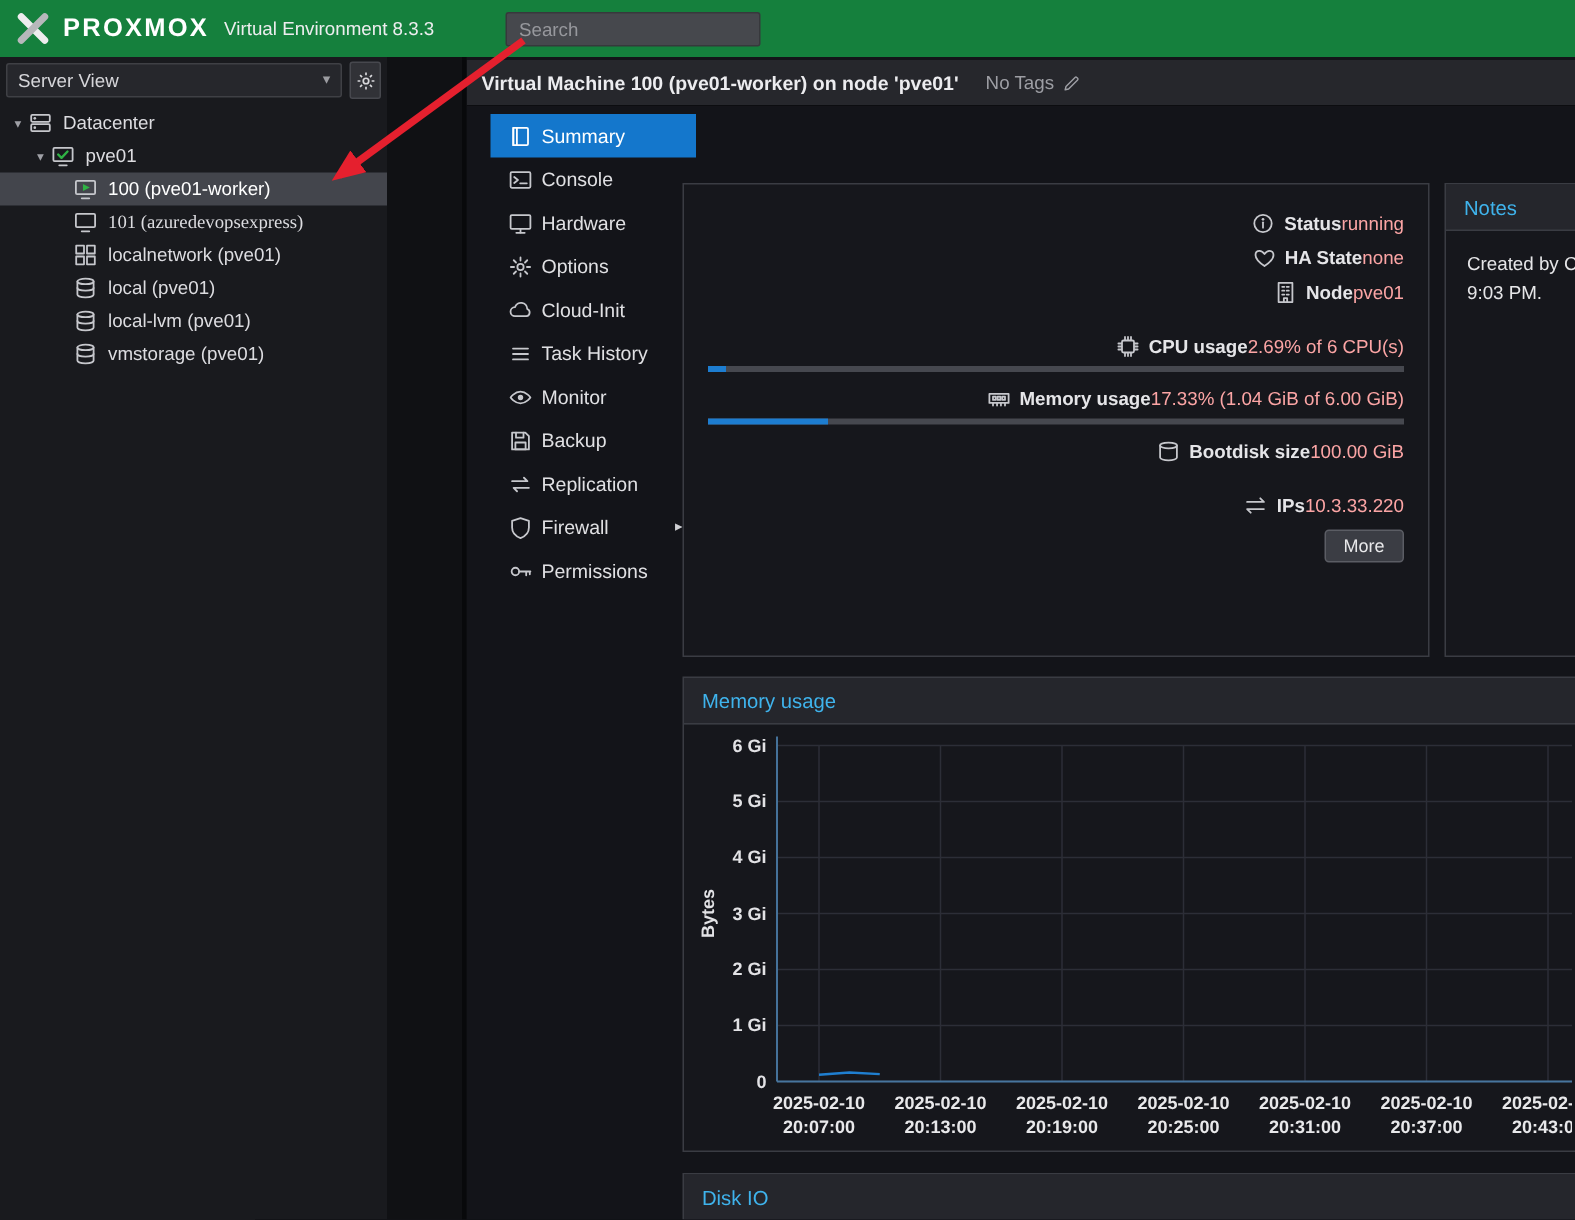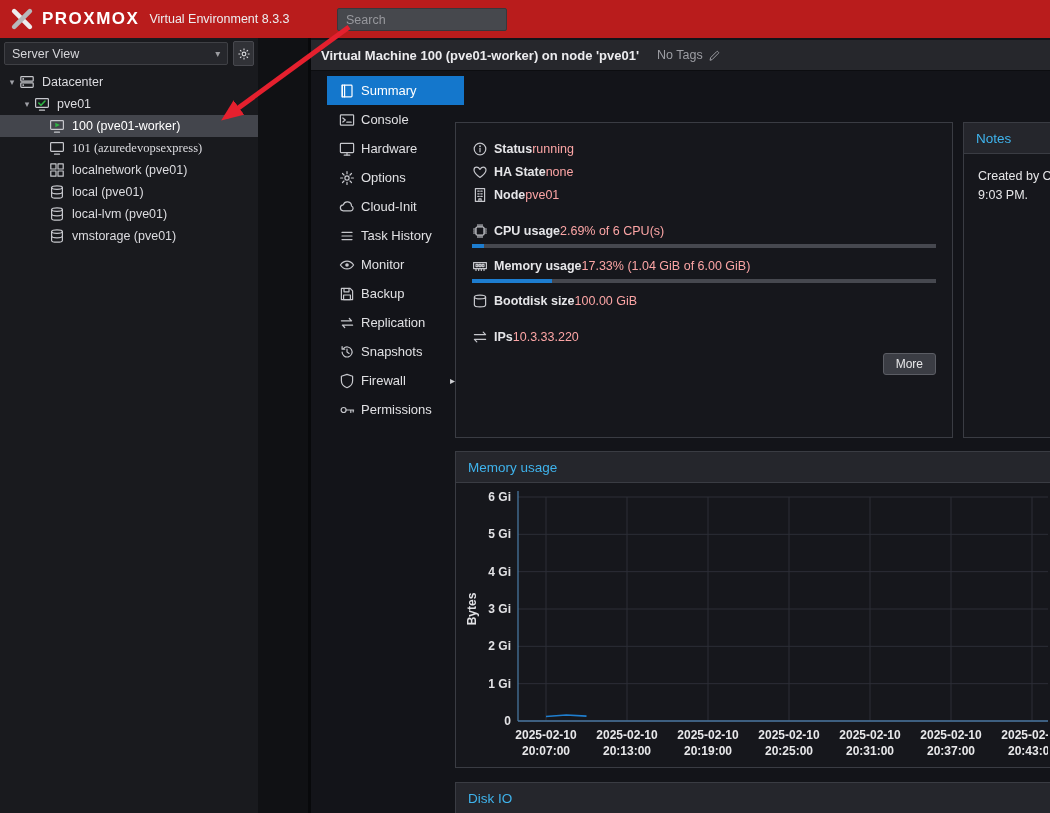--- a/index.html
+++ b/index.html
@@ -6,21 +6,21 @@
   html,body { width:1050px; height:813px; overflow:hidden; }
   body {
     position:relative;
     background:#101114;
     font-family:"Liberation Sans","DejaVu Sans",sans-serif;
     color:#dcdce0;
     -webkit-font-smoothing:antialiased;
   }
 
   
-  .topbar { position:absolute; left:0; top:0; width:1050px; height:38px; background:#b91c1c; display:flex; align-items:center; z-index:5; }
+  .topbar { position:absolute; left:0; top:0; width:1050px; height:38px; background:#15803d; display:flex; align-items:center; z-index:5; }
   .logo { margin-left:10px; display:flex; align-items:center; }
   .brand { color:#fff; font-weight:bold; font-size:17px; letter-spacing:1.5px; margin-left:8px; }
   .version { color:#ededef; font-size:12.5px; margin-left:10px; }
   .search { position:absolute; left:337px; top:8px; width:170px; height:23px; background:#46484d; border:1px solid #37383c; border-radius:2px; color:#ddd; padding:0 8px; font-size:12.5px; outline:none; }
   .search::placeholder { color:#97989d; }
 
   
   .sidebar { position:absolute; left:0; top:38px; width:258px; bottom:0; background:#191a1e; overflow:hidden; }
   .view-row { display:flex; align-items:center; height:31px; padding:0 4px; }
   .view-select { width:270px; height:23px; background:#26272c; border:1px solid #3f4045; border-radius:2px; color:#d6d6da; font-size:12.5px; display:flex; align-items:center; justify-content:space-between; padding:0 7px; cursor:pointer; }
@@ -60,21 +60,21 @@
   
   .panel { position:absolute; background:#16171c; border:1px solid #3a3c43; }
   .panel-header { height:31px; background:#25262c; border-bottom:1px solid #3a3c43; color:#3fb3ec; font-size:13.5px; display:flex; align-items:center; padding-left:12px; }
   #status-panel { left:144px; top:84px; width:498px; height:316px; }
   #notes-panel  { left:652px; top:84px; width:250px; height:316px; }
   #chart-panel  { left:144px; top:413px; width:620px; height:317px; }
   #diskio-panel { left:144px; top:744px; width:620px; height:120px; }
 
   .status-body { padding:14px 16px 0 16px; }
   .row-group + .row-group { margin-top:13px; }
-  .srow { display:flex; justify-content:flex-start; align-items:center; height:23px; font-size:12.5px; }
+  .srow { display:flex; justify-content:flex-end; align-items:center; height:23px; font-size:12.5px; }
   .rlabel { display:flex; align-items:center; font-weight:bold; color:#e5e5e8; }
   .rvalue { color:#fca5a5; }
   .pbar { height:4px; background:#46484f; margin:2px 0 6px 0; }
   .pbar i { display:block; height:100%; background:#1d7dd0; }
   .more-row { text-align:right; margin-top:5px; }
   .more-btn { background:#3b3d44; border:1px solid #5b5d64; color:#e8e8ea; font-size:12px; padding:3px 12px; border-radius:3px; cursor:pointer; }
 
   .notes-body { padding:13px 14px; color:#e6e6e8; font-size:12.5px; line-height:1.55; }
 
   .chart-body { position:relative; height:285px; }
@@ -298,30 +298,20 @@
         </span>
         <span>Backup</span>
       </div>
       <div class="menu-item">
         <span class="icon ">
           <svg viewBox="0 0 16 16">
             <path d="M2.4 5.8h10.2l-2.3-2.3M13.6 10.2H3.4l2.3 2.3"></path>
           </svg>
         </span>
         <span>Replication</span>
-      </div>
-      <div class="menu-item">
-        <span class="icon ">
-          <svg viewBox="0 0 16 16">
-            <path d="M3.1 8a5 5 0 1 0 1.5-3.6"></path>
-            <path d="M3.1 2.6v2.6h2.6"></path>
-            <path d="M8 5.2V8l2.1 1.4"></path>
-          </svg>
-        </span>
-        <span>Snapshots</span>
       </div>
       <div class="menu-item">
         <span class="icon ">
           <svg viewBox="0 0 16 16">
             <path d="M8 1.4l5.6 1.9v4.4c0 3.7-2.5 5.9-5.6 7-3.1-1.1-5.6-3.3-5.6-7V3.3z"></path>
           </svg>
         </span>
         <span>Firewall</span>
         <span class="subcaret">▸</span>
       </div>

